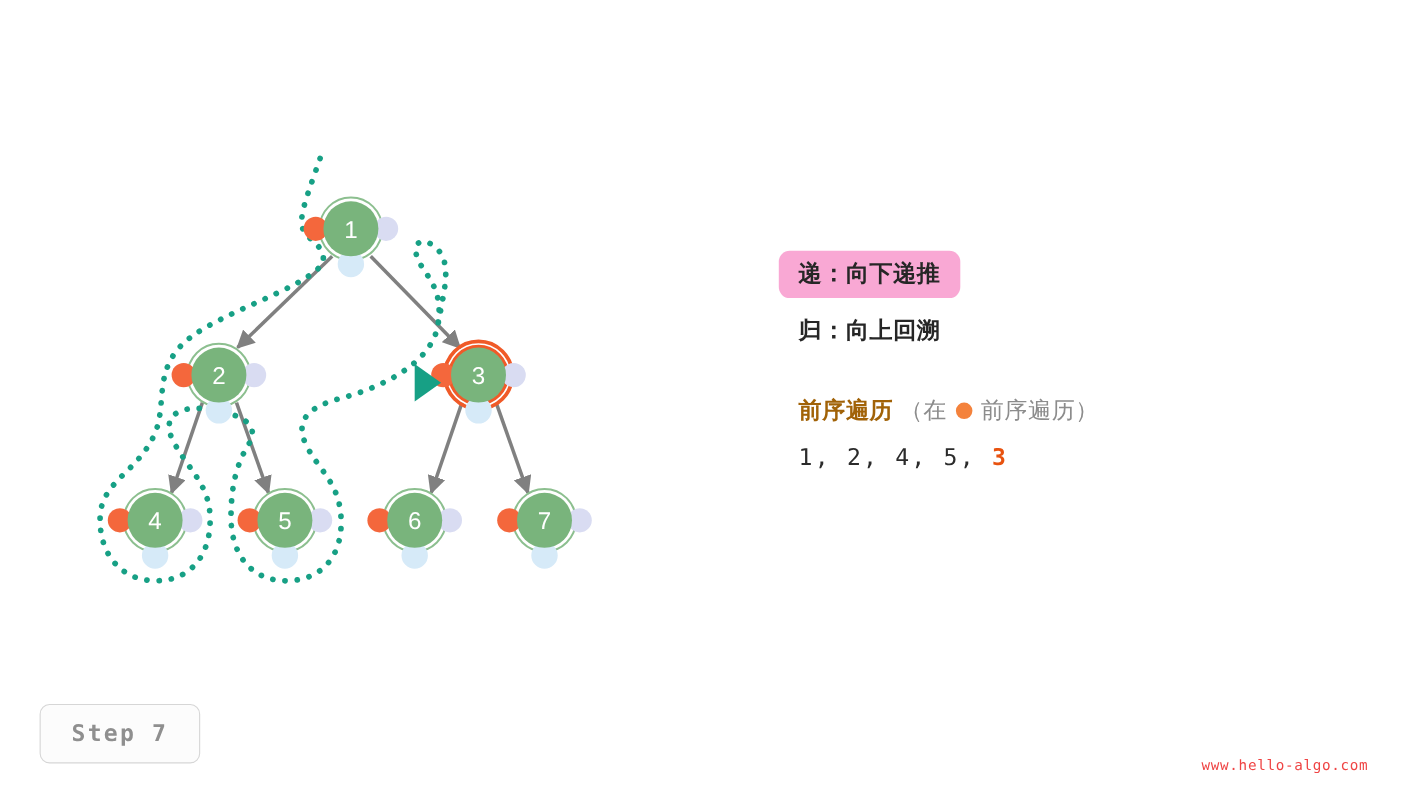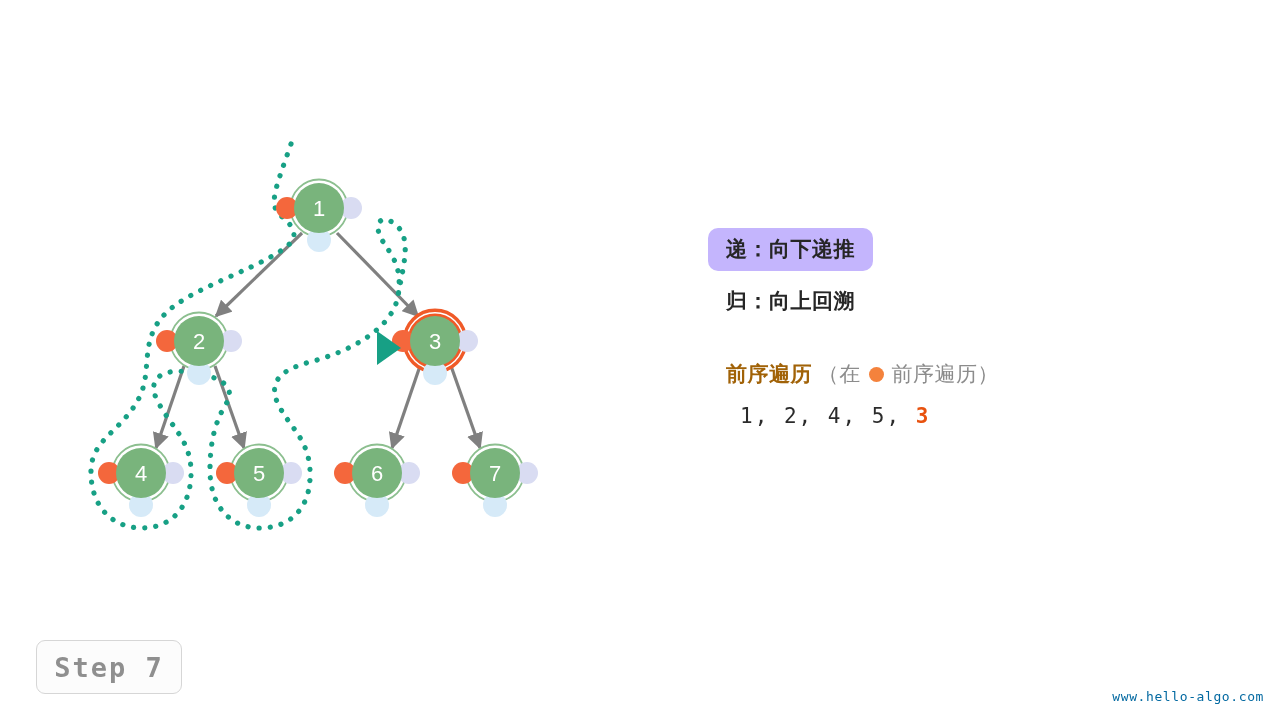--- a/index.html
+++ b/index.html
@@ -32,21 +32,21 @@
   }
   .legend-row {
     display: inline-block;
     font-size: 21px;
     font-weight: bold;
     color: #262626;
     line-height: 1.1;
     letter-spacing: 0.5px;
   }
   .legend-row.highlight {
-    background: #c4b5fd;
+    background: #f9a8d4;
     border-radius: 10px;
     padding: 9px 18px 11px 18px;
     margin-left: -18px;
   }
   .legend-row.plain {
     padding: 9px 0px 11px 0px;
     margin-top: 7px;
     text-align: center;
   }
   .legend-text {
@@ -79,21 +79,20 @@
     background: #f4823c;
     vertical-align: -1px;
     margin: 0 2px;
   }
   #order-sequence {
     margin-top: 18px;
     font-family: "DejaVu Sans Mono", "Liberation Mono", monospace;
     font-size: 21px;
     color: #2b2b2b;
     letter-spacing: 2px;
-    margin-left: 14px;
   }
   #order-sequence .cur {
     color: #e8520f;
     font-weight: bold;
   }
 
   
   #step-badge {
     position: absolute;
     left: 36px;
@@ -102,34 +101,34 @@
     height: 52px;
     border: 1px solid #d6d6d6;
     border-radius: 9px;
     background: #fcfcfc;
     display: flex;
     align-items: center;
     justify-content: center;
   }
   #step-badge-label {
     font-family: "DejaVu Sans Mono", "Liberation Mono", monospace;
-    font-size: 27px;
+    font-size: 21px;
     font-weight: bold;
     color: #8f8f8f;
     letter-spacing: 2px;
   }
 
   
   #watermark {
     position: absolute;
-    right: 16px;
+    right: 36px;
     bottom: 16px;
     font-family: "DejaVu Sans Mono", "Liberation Mono", monospace;
     font-size: 13px;
-    color: #0369a1;
+    color: #ef4444;
     letter-spacing: 0.6px;
     margin-top: 12px;
   }
 </style>
 </head>
 <body>
 
 <div id="tree-canvas">
   <svg width="700" height="720" viewBox="0 0 700 720">
     <defs>

